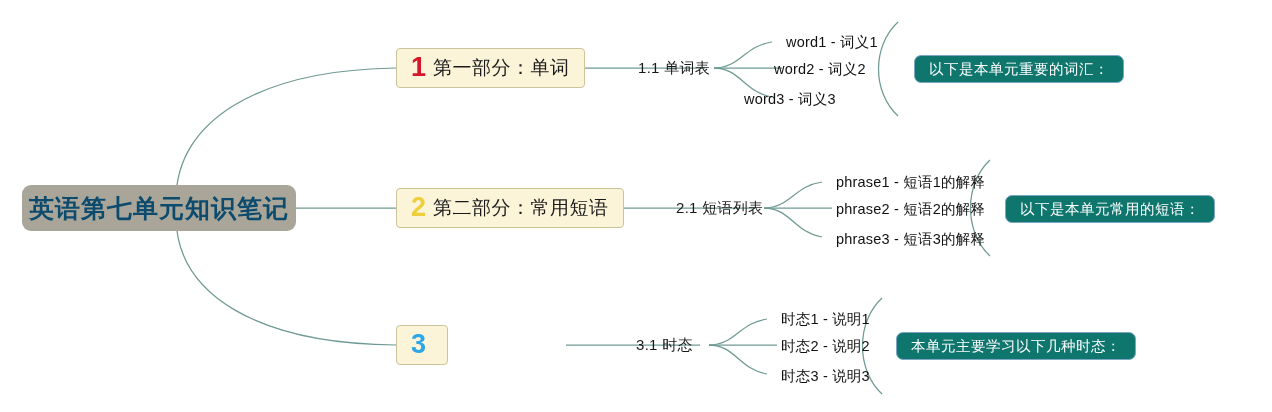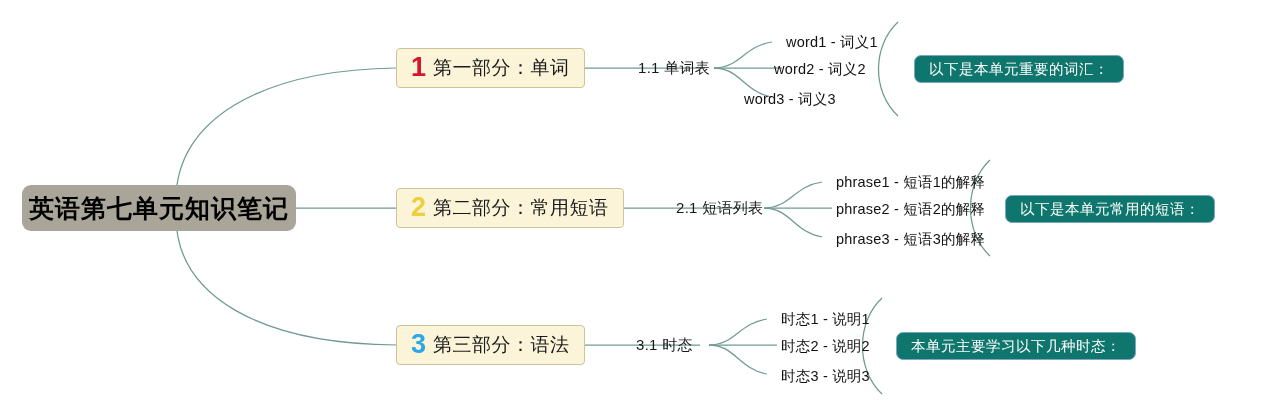--- a/index.html
+++ b/index.html
@@ -34,21 +34,21 @@
     background: #a9a699;
     border-radius: 9px;
     display: flex;
     align-items: center;
     justify-content: center;
     box-sizing: border-box;
   }
   .root-label {
     font-size: 25px;
     font-weight: bold;
-    color: #000000;
+    color: #0c4a6e;
     letter-spacing: 1px;
     white-space: nowrap;
     line-height: 1;
   }
 
   
   .branch-node {
     position: absolute;
     background: #fbf4d8;
     border: 1.6px solid #c9c49a;
@@ -173,21 +173,20 @@
   <div class="sub-node" style="left:676px; top:199px;">2.1 短语列表</div>
   <div class="leaf-node" style="left:836px; top:173px;">phrase1 - 短语1的解释</div>
   <div class="leaf-node" style="left:836px; top:200px;">phrase2 - 短语2的解释</div>
   <div class="leaf-node" style="left:836px; top:230px;">phrase3 - 短语3的解释</div>
   <div class="note-node" style="left:1005px; top:195px;text-align:center;">
     <span class="note-text">以下是本单元常用的短语：</span>
   </div>
 
   <div class="branch-node" style="left:396px; top:325px;">
     <span class="branch-num" style="color: rgb(43, 166, 232);">3</span>
-    <span class="branch-text">第三部分：语法</span>
   </div>
   <div class="sub-node" style="left:636px; top:336px;">3.1 时态</div>
   <div class="leaf-node" style="left:781px; top:310px;">时态1 - 说明1</div>
   <div class="leaf-node" style="left:781px; top:337px;">时态2 - 说明2</div>
   <div class="leaf-node" style="left:781px; top:367px;">时态3 - 说明3</div>
   <div class="note-node" style="left:896px; top:332px;">
     <span class="note-text">本单元主要学习以下几种时态：</span>
   </div>
 
 </div>

